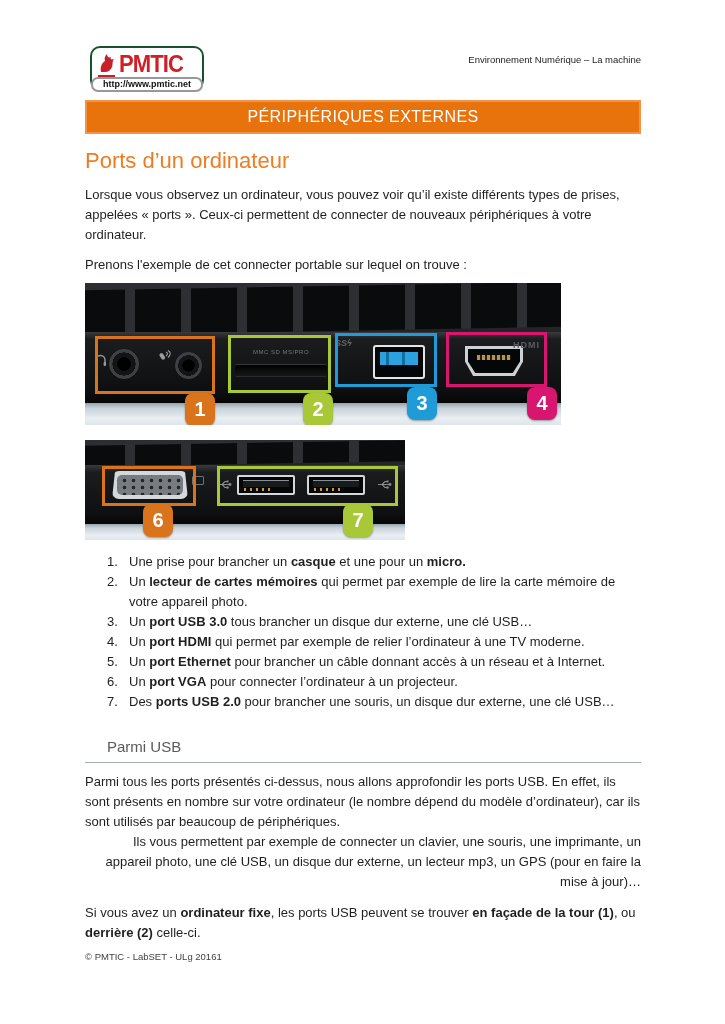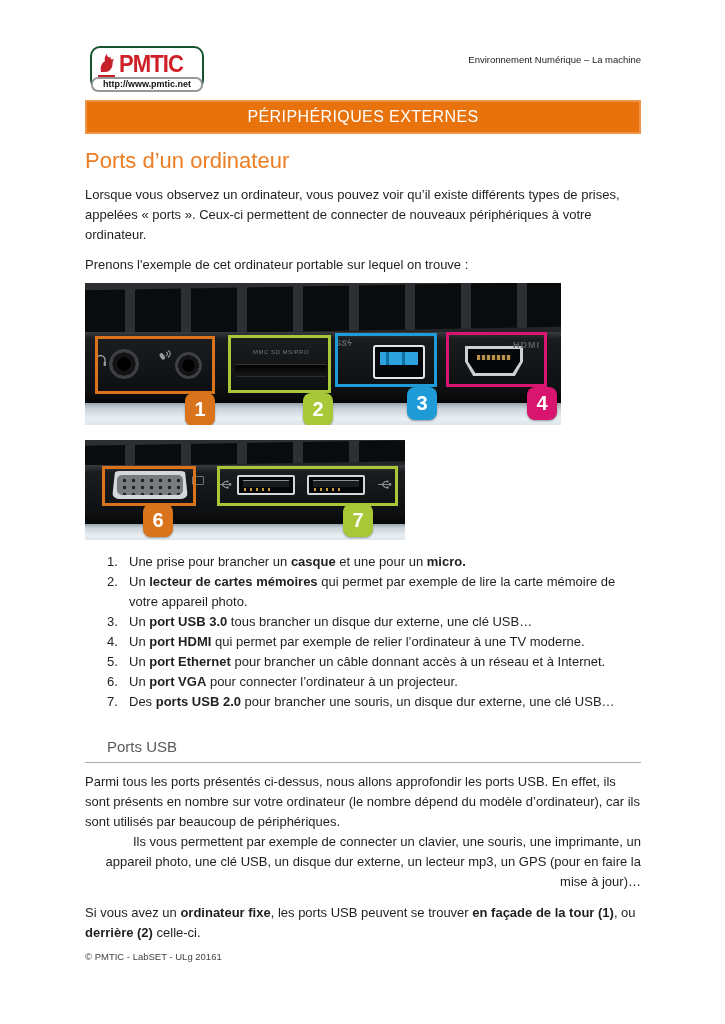--- a/index.html
+++ b/index.html
@@ -153,21 +153,21 @@
     <div class="logo-url">http://www.pmtic.net</div>
   </div>
   <div class="course-label">Environnement Numérique – La machine</div>
 
   <div class="banner">
     <div class="banner-title">PÉRIPHÉRIQUES EXTERNES</div>
   </div>
 
   <div class="h1">Ports d’un ordinateur</div>
   <div class="para p1">Lorsque vous observez un ordinateur, vous pouvez voir qu’il existe différents types de prises, appelées « ports ». Ceux-ci permettent de connecter de nouveaux périphériques à votre ordinateur.</div>
-  <div class="para p2">Prenons l'exemple de cet ordinateur portable sur lequel on trouve :</div>
+  <div class="para p2">Prenons l'exemple de cet connecter portable sur lequel on trouve :</div>
 
   <div class="photo photo1">
     <div class="kbd"></div>
     <div class="sideband"></div>
     <div class="desk"></div>
 
     <div class="audio-jack jack-a"></div>
     <div class="audio-jack jack-b"></div>
     <svg class="mini-icon hp-ic" width="13" height="13" viewBox="0 0 13 13">
       <path d="M2 9 V6 a4.5 4.5 0 0 1 9 0 V9" fill="none" stroke="#aeb3b7" stroke-width="1.4"></path>
@@ -269,21 +269,21 @@
         <span class="pl-num">6.</span>
         <span class="pl-text"><span>Un </span><b>port VGA</b><span> pour connecter l’ordinateur à un projecteur.</span></span>
       </div>
     <div class="pl-item">
         <span class="pl-num">7.</span>
         <span class="pl-text"><span>Des </span><b>ports USB 2.0</b><span> pour brancher une souris, un disque dur externe, une clé USB…</span></span>
       </div>
   </div>
 
 
-  <div class="h2">Ports USB</div>
+  <div class="h2">Parmi USB</div>
   <div class="para up1">Parmi tous les ports présentés ci-dessus, nous allons approfondir les ports USB. En effet, ils sont présents en nombre sur votre ordinateur (le nombre dépend du modèle d’ordinateur), car ils sont utilisés par beaucoup de périphériques.</div>
   <div class="para up2">Ils vous permettent par exemple de connecter un clavier, une souris, une imprimante, un appareil photo, une clé USB, un disque dur externe, un lecteur mp3, un GPS (pour en faire la mise à jour)…</div>
   <div class="para up3"><span>Si vous avez un </span><b>ordinateur fixe</b><span>, les ports USB peuvent se trouver </span><b>en façade de la tour (1)</b><span>, ou </span><b>derrière (2)</b><span> celle-ci.</span></div>
 
   <div class="footer">
     <span>© PMTIC - LabSET - ULg 2016</span>
     <span>1</span>
   </div>
 </div>
 

